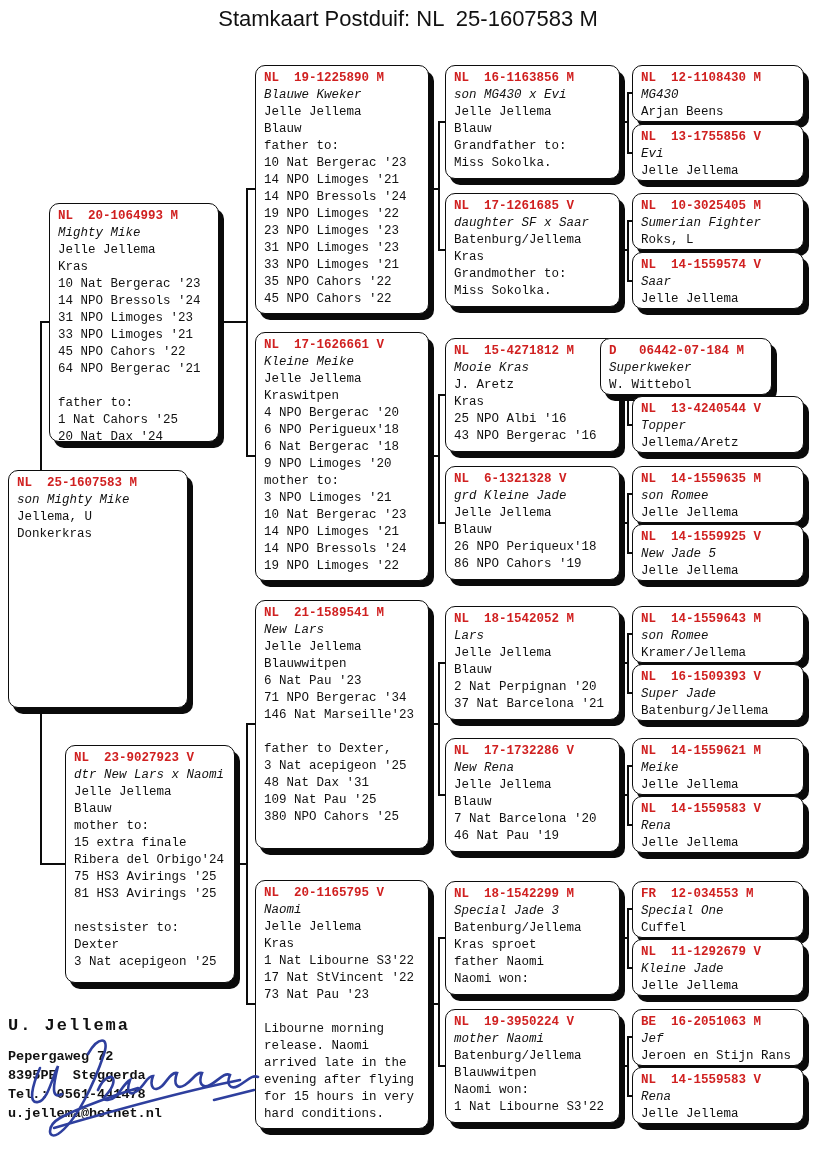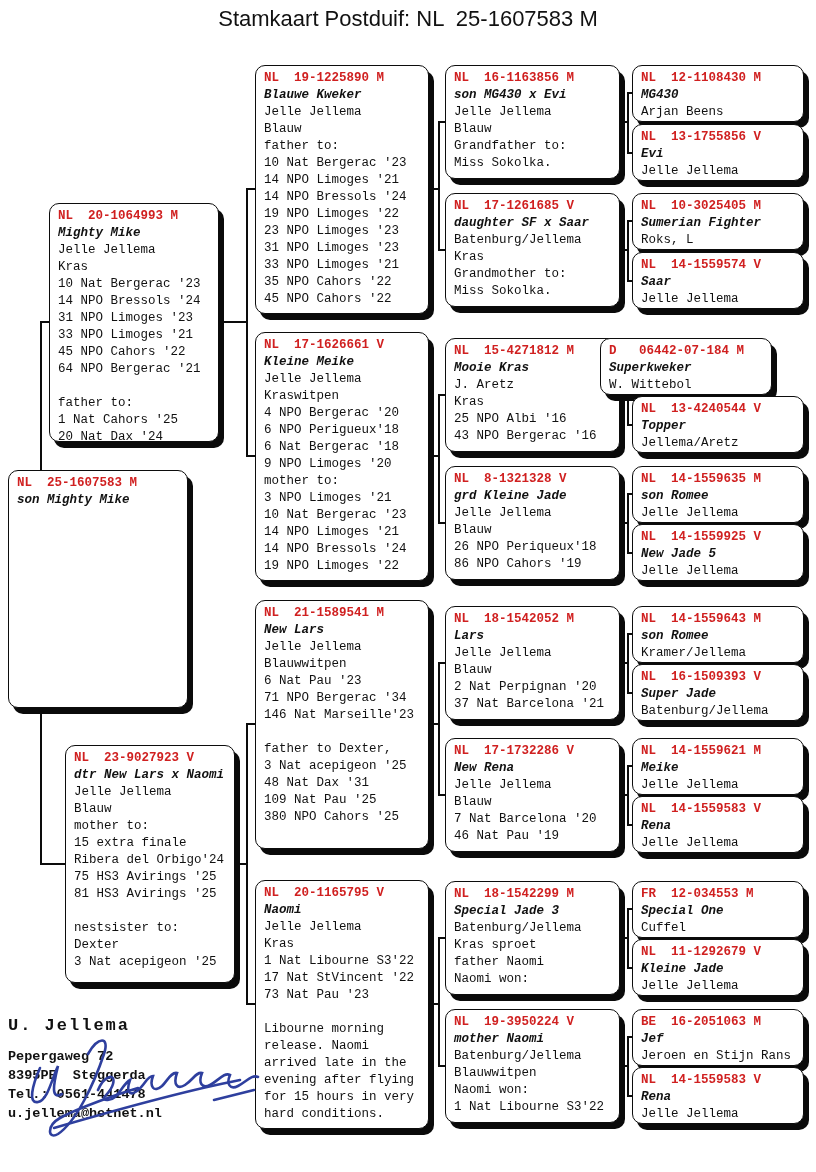--- a/index.html
+++ b/index.html
@@ -12,21 +12,21 @@
     position:absolute;left:0;right:0;top:6px;text-align:center;
     font-family:"Liberation Sans",sans-serif;font-size:22px;color:#111;
     white-space:pre;
   }
   .box{
     position:absolute;background:#fff;border:1.6px solid #0c0c0c;border-radius:10px;
     box-shadow:5px 6px 0 #0a0a0a;padding:4px 8px;z-index:2;overflow:hidden;
     font-size:12.5px;line-height:17px;
   }
   .ring{color:var(--ring-red);font-weight:bold;white-space:pre;}
-  .pname{font-weight:bold;font-style:italic;white-space:pre;}
+  .pname{font-weight:normal;font-style:italic;white-space:pre;}
   .ln{white-space:pre;}
   .conn{position:absolute;background:#0c0c0c;z-index:1;}
   #owner{position:absolute;left:8px;top:1016px;z-index:2;}
   .owner-name{font-size:17px;font-weight:bold;letter-spacing:2px;margin-bottom:12px;white-space:pre;}
   .owner-line{font-size:13.5px;font-weight:bold;line-height:19px;white-space:pre;}
   #signature{position:absolute;left:18px;top:1028px;z-index:3;pointer-events:none;}
 </style>
 </head>
 <body>
 
@@ -90,20 +90,24 @@
     <div class="conn" style="left: 604px; top: 937px; width: 23px; height: 2px;"></div>
     <div class="conn" style="left: 627px; top: 1036px; width: 2px; height: 61px;"></div>
     <div class="conn" style="left: 627px; top: 1036px; width: 5px; height: 2px;"></div>
     <div class="conn" style="left: 627px; top: 1095px; width: 5px; height: 2px;"></div>
     <div class="conn" style="left: 604px; top: 1065px; width: 23px; height: 2px;"></div>
   </div>
 
 <div class="box" style="left:8px;top:470px;width:162px;height:228px">
   <div class="ring">NL  25-1607583 M</div>
   <div class="pname">son Mighty Mike</div>
+  <div>
+      <div class="ln">Jellema, U</div>
+      <div class="ln">Donkerkras</div>
+    </div>
 </div>
 <div class="box" style="left:49px;top:203px;width:152px;height:229px">
   <div class="ring">NL  20-1064993 M</div>
   <div class="pname">Mighty Mike</div>
   <div>
       <div class="ln">Jelle Jellema</div>
       <div class="ln">Kras</div>
       <div class="ln">10 Nat Bergerac '23</div>
       <div class="ln">14 NPO Bressols '24</div>
       <div class="ln">31 NPO Limoges '23</div>
@@ -230,21 +234,21 @@
   <div class="ring">NL  15-4271812 M</div>
   <div class="pname">Mooie Kras</div>
   <div>
       <div class="ln">J. Aretz</div>
       <div class="ln">Kras</div>
       <div class="ln">25 NPO Albi '16</div>
       <div class="ln">43 NPO Bergerac '16</div>
     </div>
 </div>
 <div class="box" style="left:445px;top:466px;width:157px;height:104px">
-  <div class="ring">NL  8-1321328 V</div>
+  <div class="ring">NL  6-1321328 V</div>
   <div class="pname">grd Kleine Jade</div>
   <div>
       <div class="ln">Jelle Jellema</div>
       <div class="ln">Blauw</div>
       <div class="ln">26 NPO Periqueux'18</div>
       <div class="ln">86 NPO Cahors '19</div>
     </div>
 </div>
 <div class="box" style="left:445px;top:606px;width:157px;height:104px">
   <div class="ring">NL  18-1542052 M</div>

